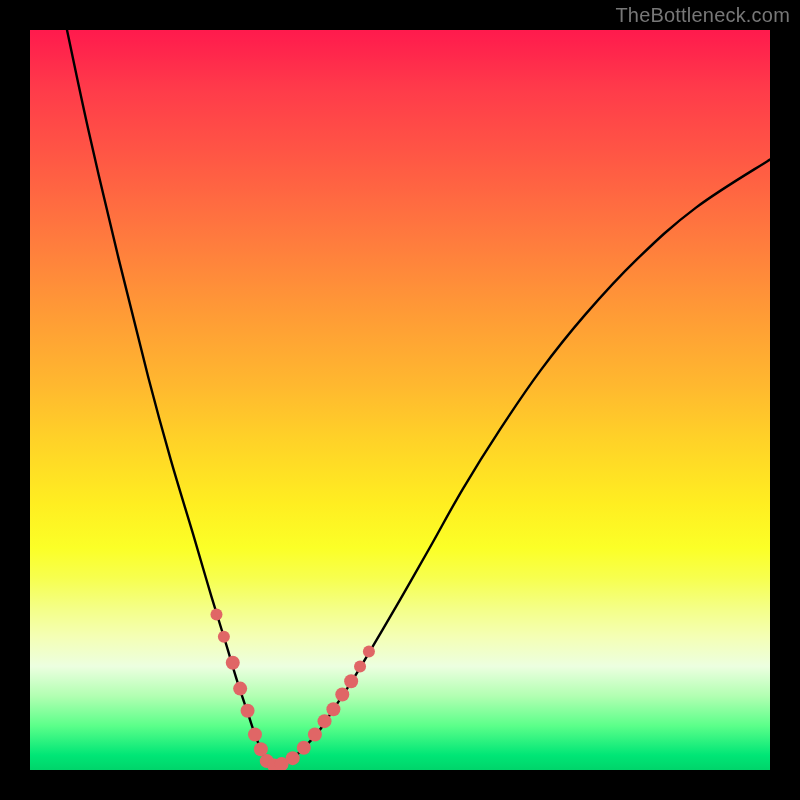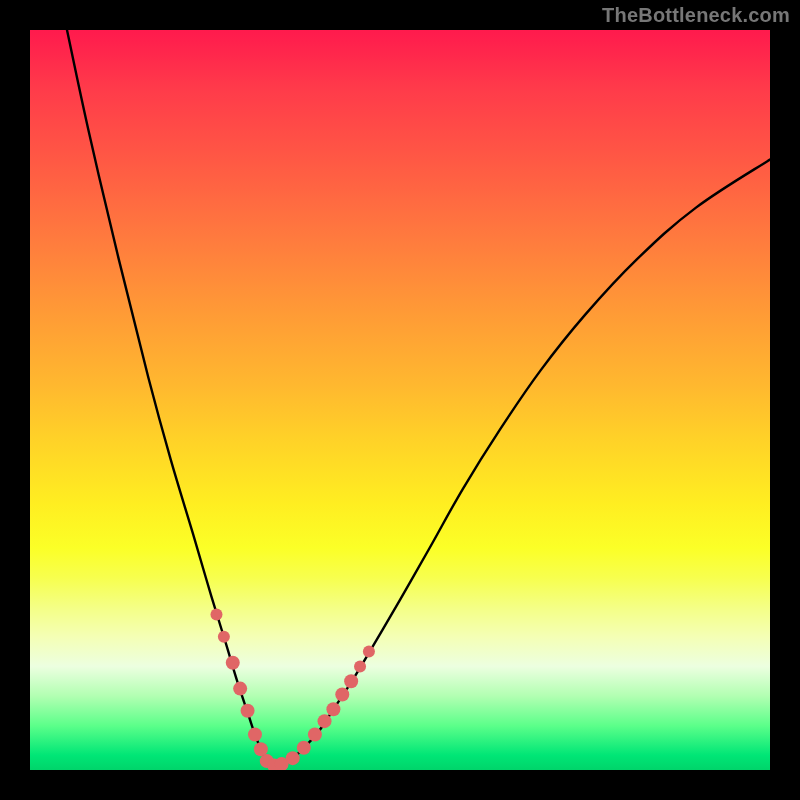--- a/index.html
+++ b/index.html
@@ -52,21 +52,21 @@
     top: 0;
     width: 740px;
     height: 740px;
     overflow: visible;
   }
   .watermark {
     position: absolute;
     top: 4px;
     right: 10px;
     font-size: 20px;
-    font-weight: 700;
+    font-weight: 400;
     color: #777;
     letter-spacing: 0.2px;
   }
 </style>
 </head>
 <body>
 
 <div class="frame">
   <div class="watermark">TheBottleneck.com</div>
 

